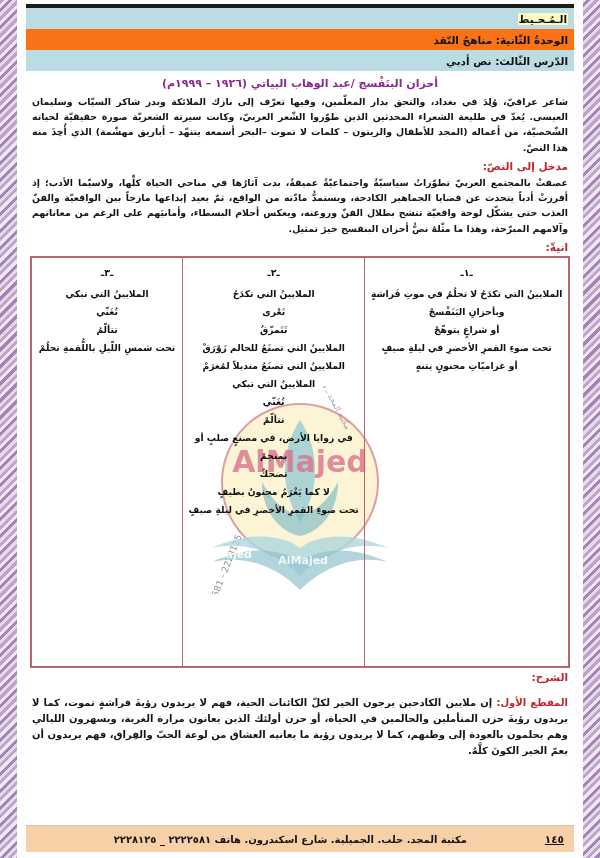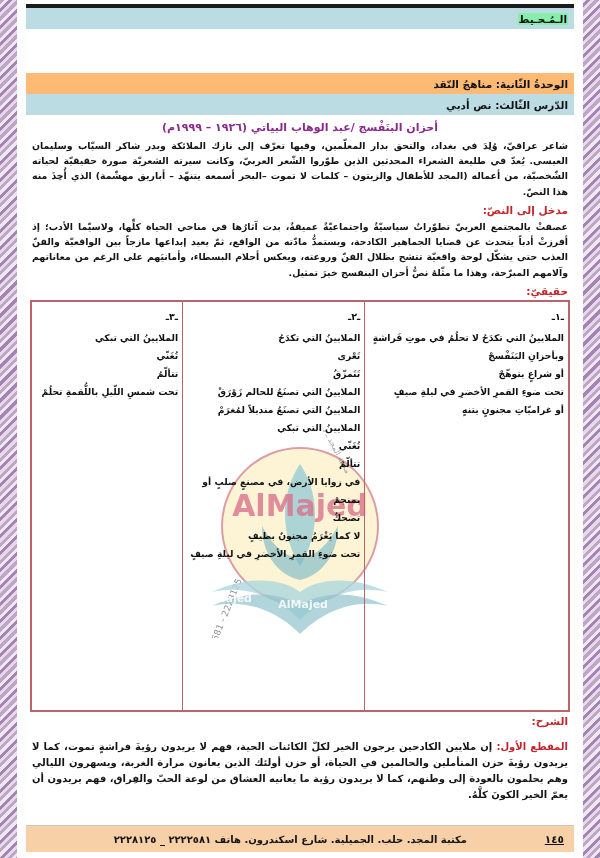--- a/index.html
+++ b/index.html
@@ -43,22 +43,22 @@
 
   
   .topline{height:4px;background:#1b1b1b;margin:0 0 0 0;}
   .hbar{
     height:21px;display:flex;align-items:center;justify-content:flex-start;
     padding:0 6px;box-sizing:border-box;
     font-size:10.5px;font-weight:bold;color:#111;
     white-space:nowrap;letter-spacing:-.2px;
   }
   .hbar.blue{background:#bcdce4;}
-  .hbar.pink{background:#fdba74;margin-top:44px;}
-  .hl-green{background:#86efac;padding:0 1px;}
+  .hbar.pink{background:#f97316;}
+  .hl-green{background:#fef9c3;padding:0 1px;}
 
   .lesson-title{
     text-align:center;
     color:#8a2a8a;
     font-weight:bold;
     font-size:11px;
     padding:6px 0 2px;
   }
 
   
@@ -88,21 +88,21 @@
     display:flex;
     flex-direction:row;
     background:transparent;
     box-sizing:border-box;
   }
   .col{
     position:relative;
     z-index:2;
     box-sizing:border-box;
     padding:6px 4px;
-    text-align:right;
+    text-align:center;
     font-size:9.2px;
     font-weight:bold;
     color:#101010;
     line-height:1.95;
   }
   .col.c1{flex:0 0 38%;border-left:1.5px solid #b8656b;}
   .col.c2{flex:0 0 34%;border-left:1.5px solid #b8656b;}
   .col.c3{flex:1 1 auto;}
   .col .num{display:block;margin-bottom:3px;font-size:9.5px;}
   .col .ln{display:block;}
@@ -183,21 +183,21 @@
     <div class="prose">
       <p>شاعر عراقيّ، وُلِدَ في بغداد، والتحق بدار المعلّمين، وفيها تعرّف إلى نازك الملائكة وبدر شاكر السيّاب وسليمان العيسى. يُعدّ في طليعة الشعراء المحدثين الذين طوّروا الشّعر العربيّ، وكانت سيرته الشعريّة صورة حقيقيّة لحياته الشّخصيّة، من أعماله (المجد للأطفال والزيتون – كلمات لا تموت –البحر أسمعه يتنهّد – أباريق مهشّمة) الذي أُخِذَ منه هذا النصّ.</p>
     </div>
 
     <div class="section-label">مدخل إلى النصّ:</div>
 
     <div class="prose">
       <p>عصفتْ بالمجتمع العربيّ تطوّراتٌ سياسيّةٌ واجتماعيّةٌ عميقةٌ، بدت آثارُها في مناحي الحياة كلِّها، ولاسيّما الأدب؛ إذ أفرزتْ أدباً يتحدث عن قضايا الجماهير الكادحة، ويستمدُّ مادّته من الواقع، ثمّ يعيد إبداعها مازجاً بين الواقعيّة والفنّ العذب حتى يشكّل لوحة واقعيّة تتشح بظلال الفنّ وروعته، ويعكس أحلام البسطاء، وأمانيَهم على الرغم من معاناتهم وآلامهم المبرّحة، وهذا ما مثّلهُ نصُّ أحزان البنفسج خيرَ تمثيل.</p>
     </div>
 
-    <div class="section-label">حقيقيّ:</div>
+    <div class="section-label">انيةّ:</div>
 
     <div class="text-box">
 
       <svg class="wm" viewBox="0 0 208 208" aria-hidden="true">
         <circle cx="104" cy="96" r="78" fill="#fdf3cf" stroke="#d98d93" stroke-width="2"></circle>
         <path d="M104 34 C84 64 84 104 104 136 C124 104 124 64 104 34 Z" fill="#7fc0cc" opacity=".75"></path>
         <path d="M66 96 C66 126 84 146 104 150 C124 146 142 126 142 96 C130 118 116 128 104 128 C92 128 78 118 66 96 Z" fill="#5aa9bb" opacity=".6"></path>
         <text x="104" y="86" text-anchor="middle" font-size="30" font-weight="bold" fill="#d45a7a" opacity=".8" font-family="DejaVu Sans, sans-serif">AlMajed</text>
         <text x="46" y="150" transform="rotate(-68 46 150)" font-size="9" fill="#5a5a5a" opacity=".8" font-family="DejaVu Sans, sans-serif">2228125 - 2222581</text>
         <text x="150" y="44" transform="rotate(62 150 44)" font-size="8" fill="#6a6a6a" opacity=".7" font-family="DejaVu Sans, sans-serif">مكتبة المجد ـ شارع اسكندرون</text>

